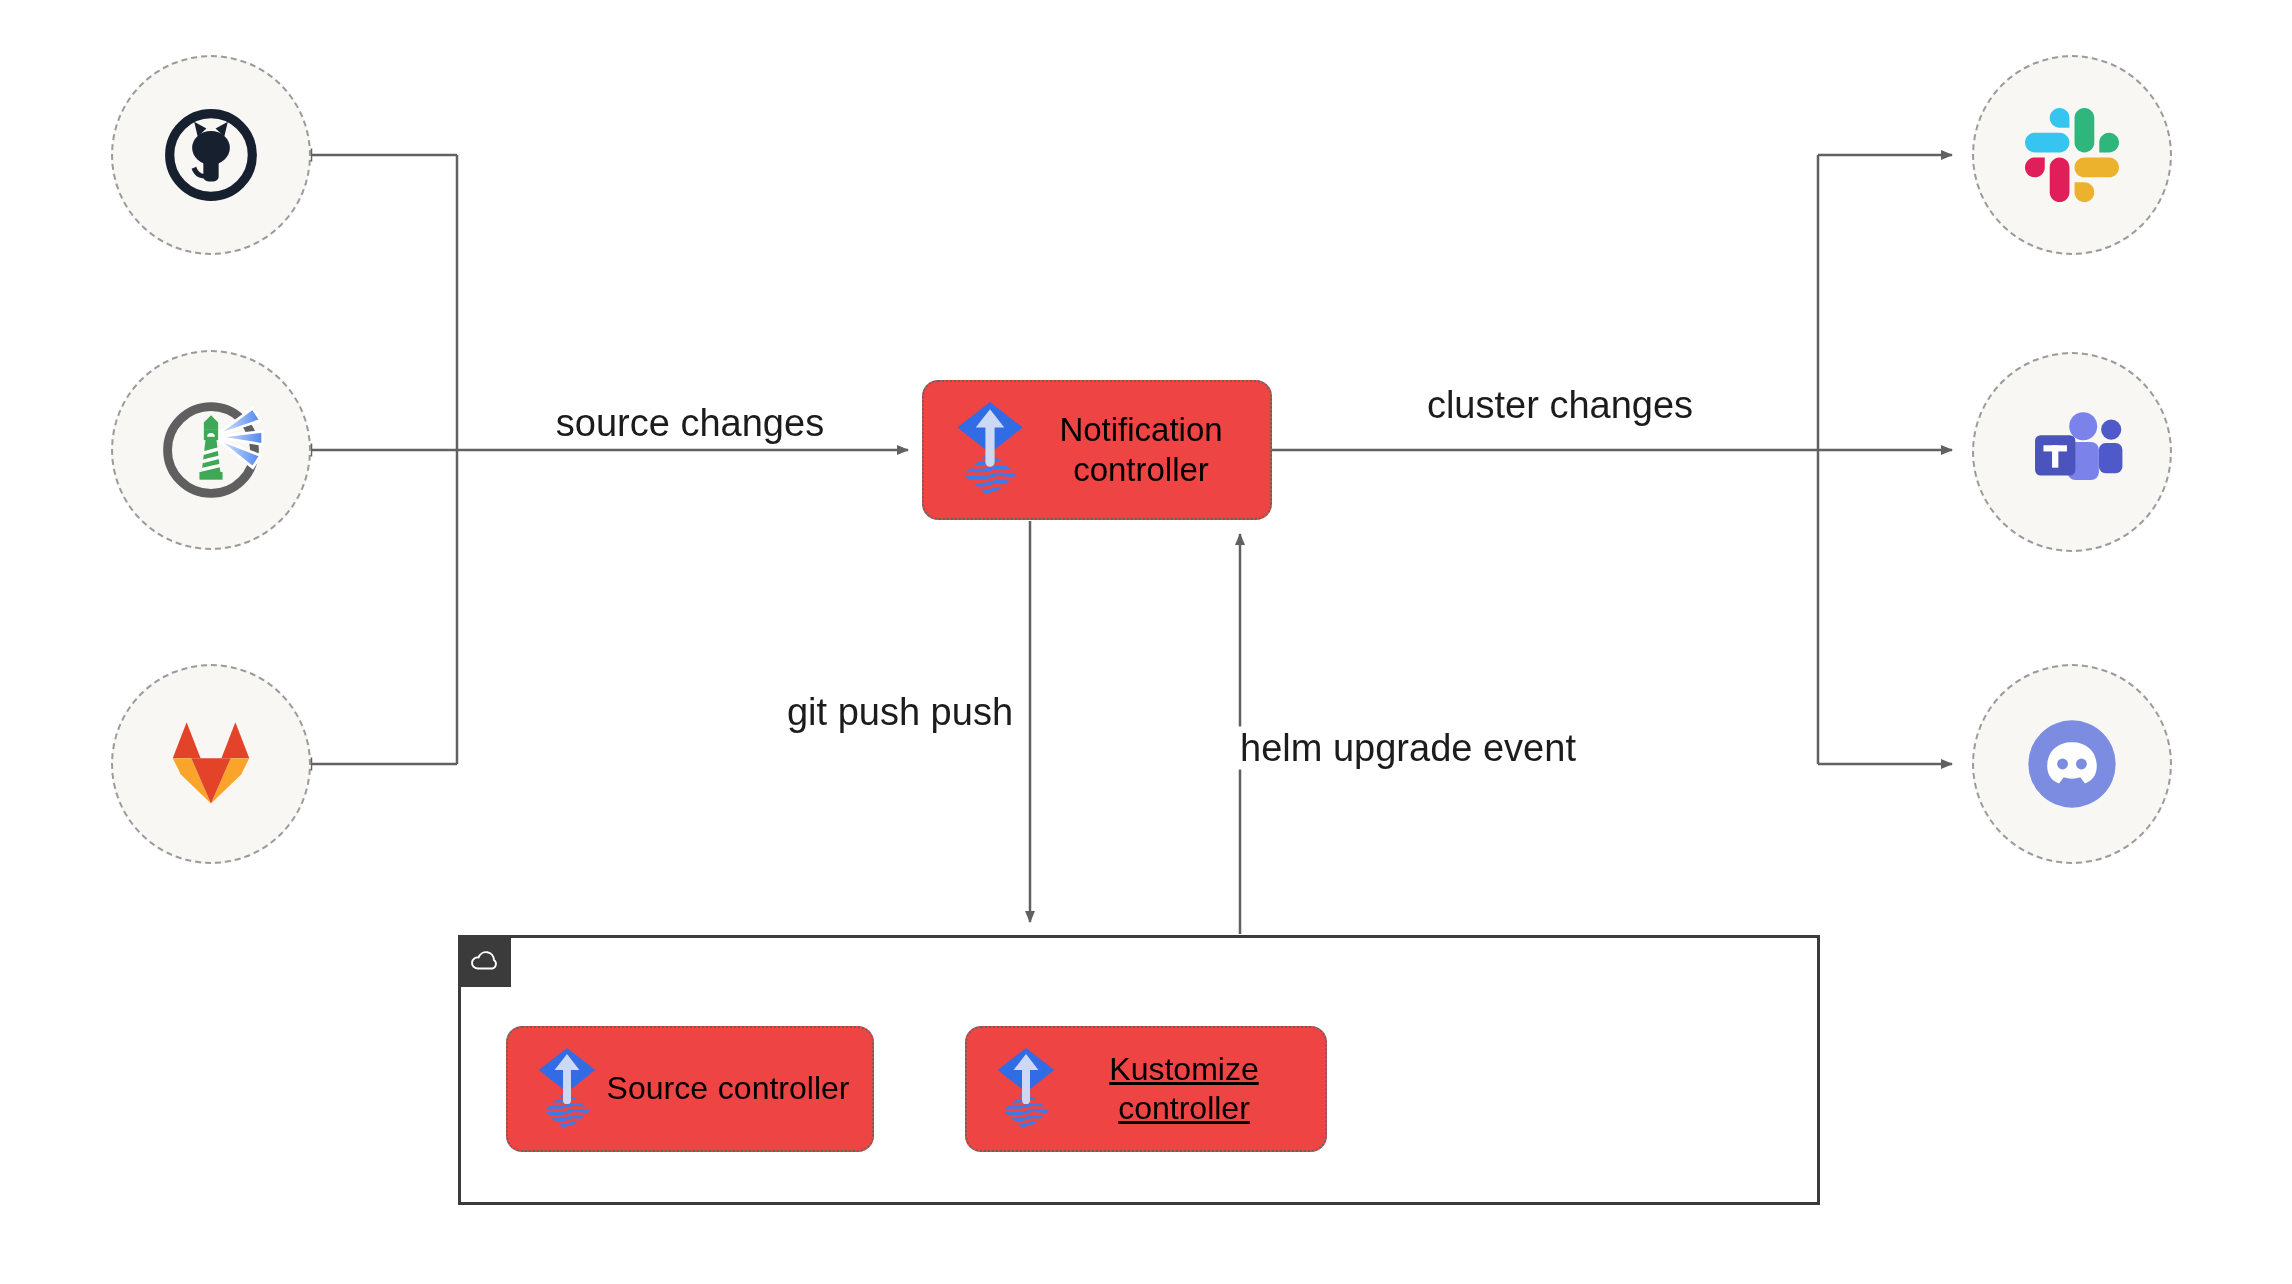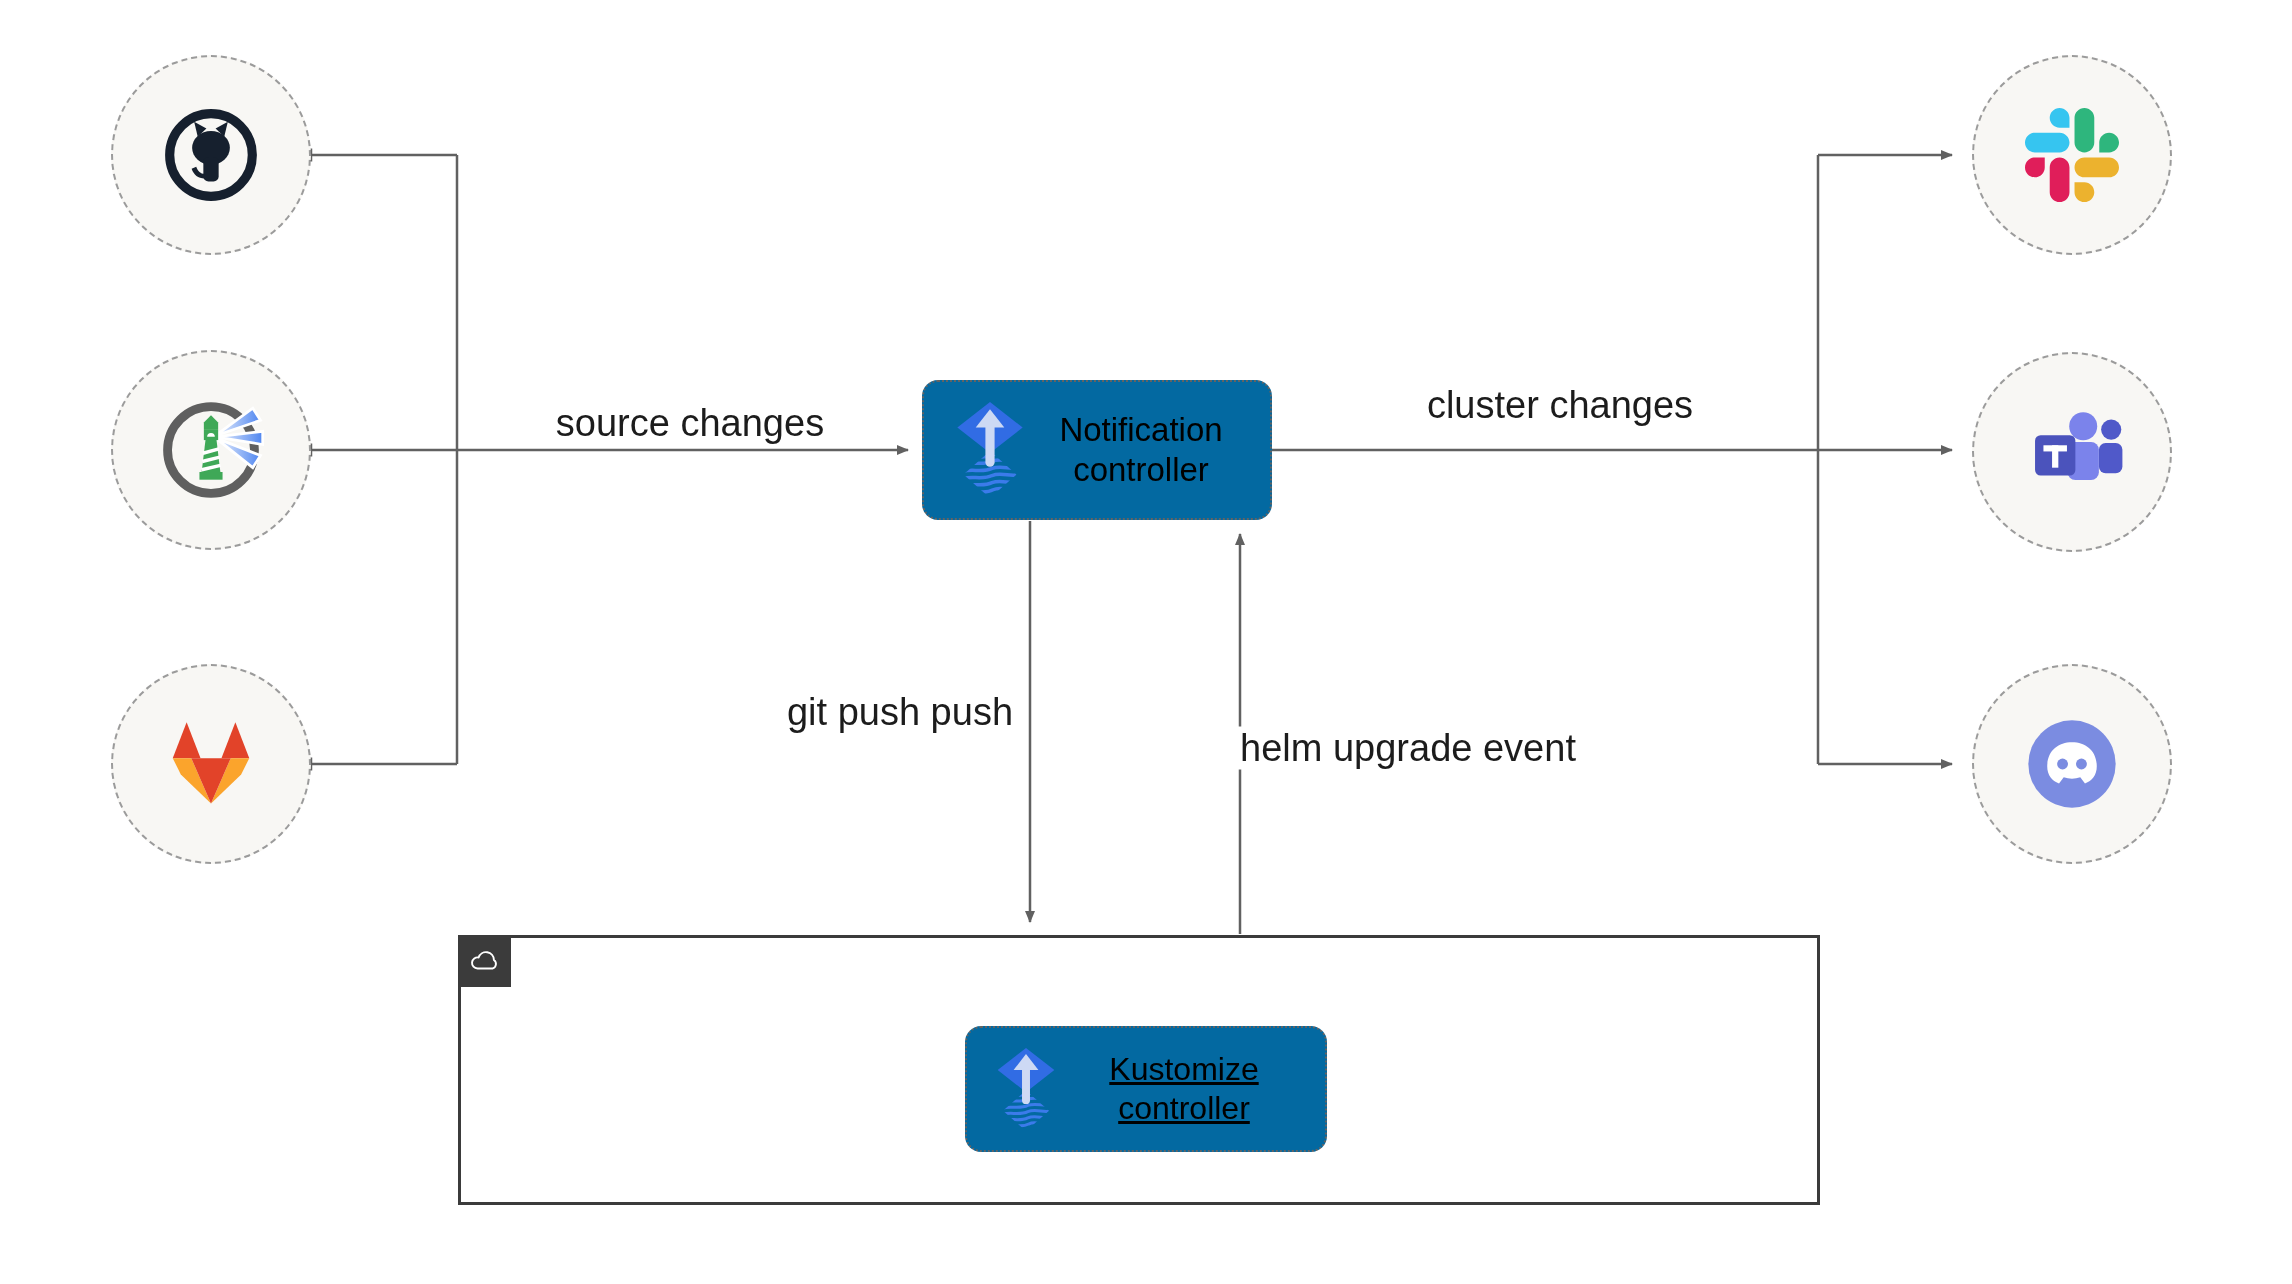--- a/index.html
+++ b/index.html
@@ -7,21 +7,21 @@
     position:relative;width:2292px;height:1284px;background:#ffffff;overflow:hidden;
     font-family:"Liberation Sans","DejaVu Sans",sans-serif;
   }
   svg.wires{position:absolute;left:0;top:0;width:2292px;height:1284px;z-index:1;}
   .circle{
     position:absolute;width:200px;height:200px;border-radius:50%;
     background:#f8f7f4;border:2px dashed #9b9b9b;box-sizing:border-box;
     display:flex;align-items:center;justify-content:center;z-index:2;
   }
   .node{
-    position:absolute;background:#0369a1;border:2.5px dotted #636363;border-radius:16px;
+    position:absolute;background:#ef4444;border:2.5px dotted #636363;border-radius:16px;
     box-sizing:border-box;display:flex;align-items:center;z-index:3;
   }
   .node .label{
     flex:1;text-align:center;color:#000;line-height:1.22;font-size:33px;
     padding-right:14px;word-spacing:1px;
   }
   .ctl .label{font-size:32px;}
   .edge-label{
     position:absolute;transform:translate(-50%,-50%);white-space:nowrap;
     font-size:38px;color:#1c1c1c;z-index:4;background:#ffffff;padding:0 6px;
@@ -211,20 +211,26 @@
   <div class="edge-label" style="left:900px;top:712px;">git push push</div>
   <div class="edge-label" style="left:1408px;top:748px;">helm upgrade event</div>
 
   <div class="container-box"></div>
   <div class="container-tab">
     <svg width="34" height="26">
         <use href="#cloud"></use>
       </svg>
   </div>
 
+  <div class="node ctl" style="left:506px;top:1026px;width:368px;height:126px;padding-left:28px;">
+    <svg width="62" height="85">
+        <use href="#flux"></use>
+      </svg>
+    <div class="label">Source controller</div>
+  </div>
   <div class="node ctl" style="left:965px;top:1026px;width:362px;height:126px;padding-left:28px;text-decoration:underline;">
     <svg width="62" height="85">
         <use href="#flux"></use>
       </svg>
     <div class="label">Kustomize controller</div>
   </div>
 
 </div>
 
 </body></html>

